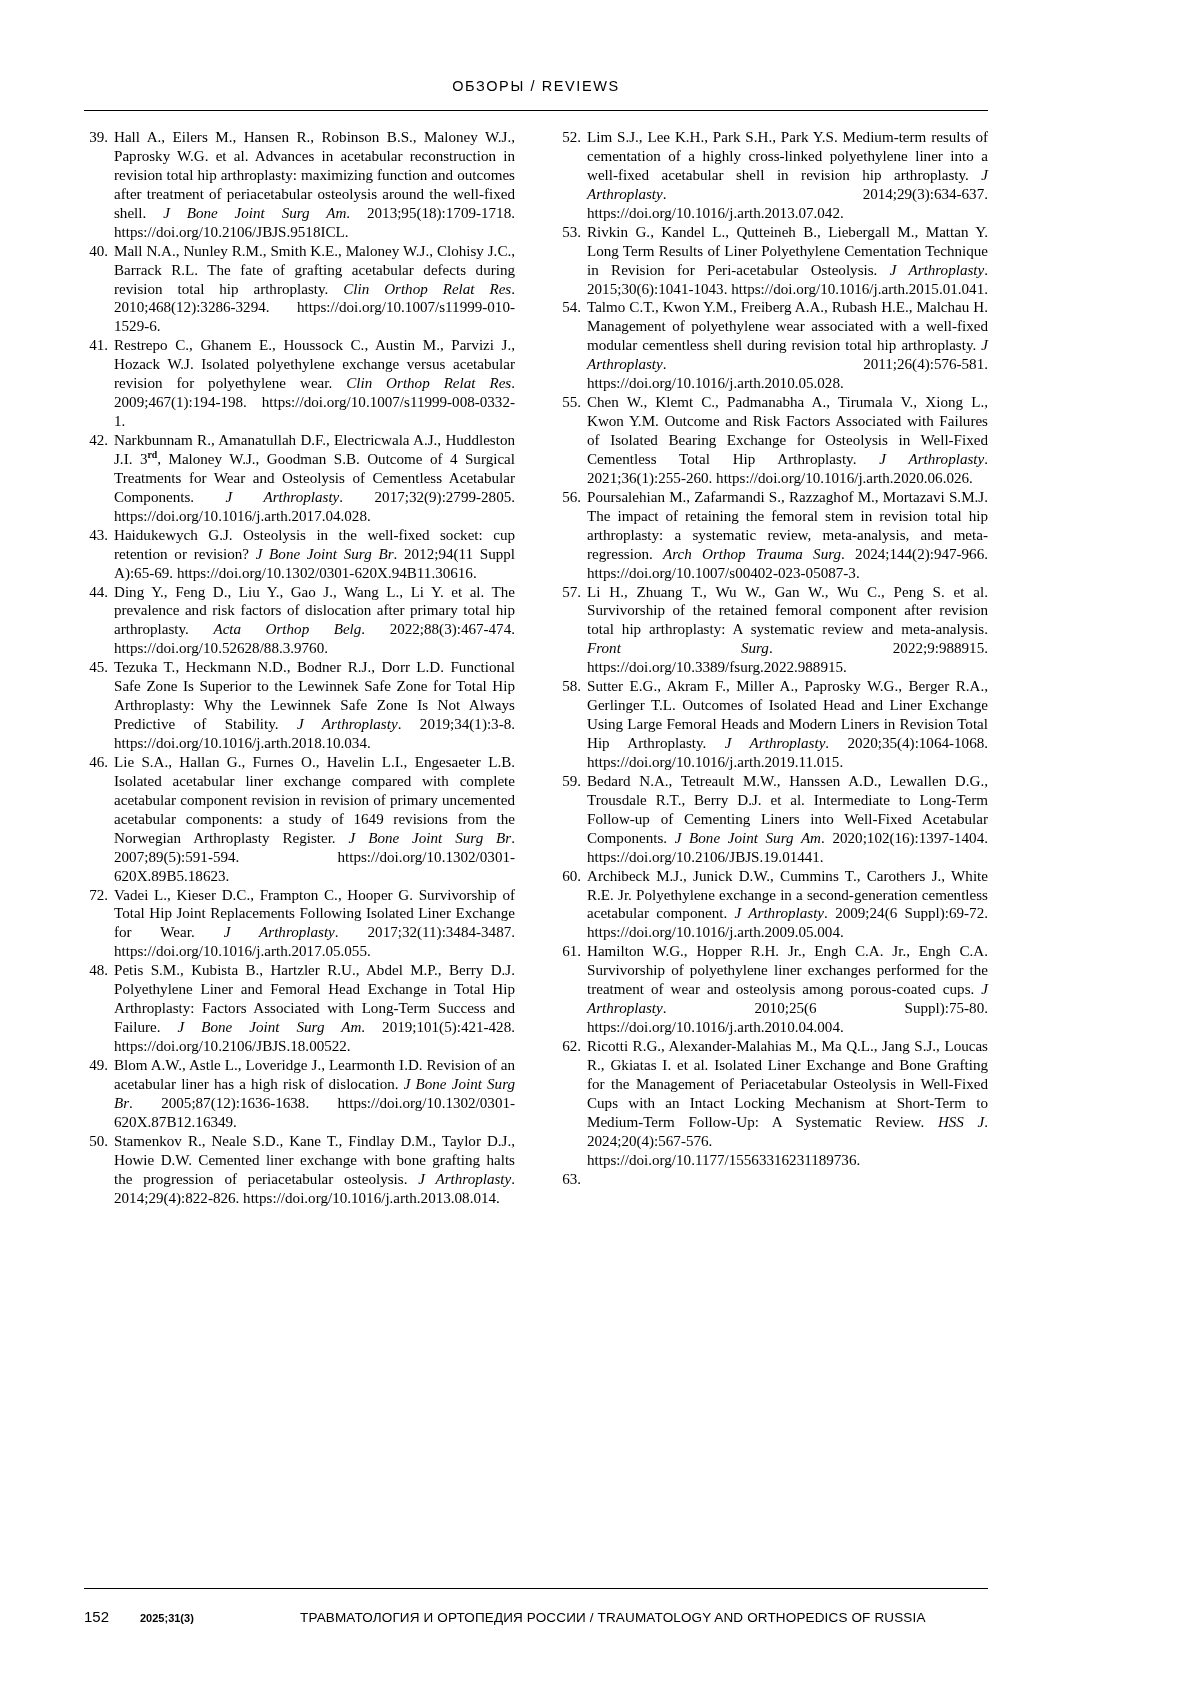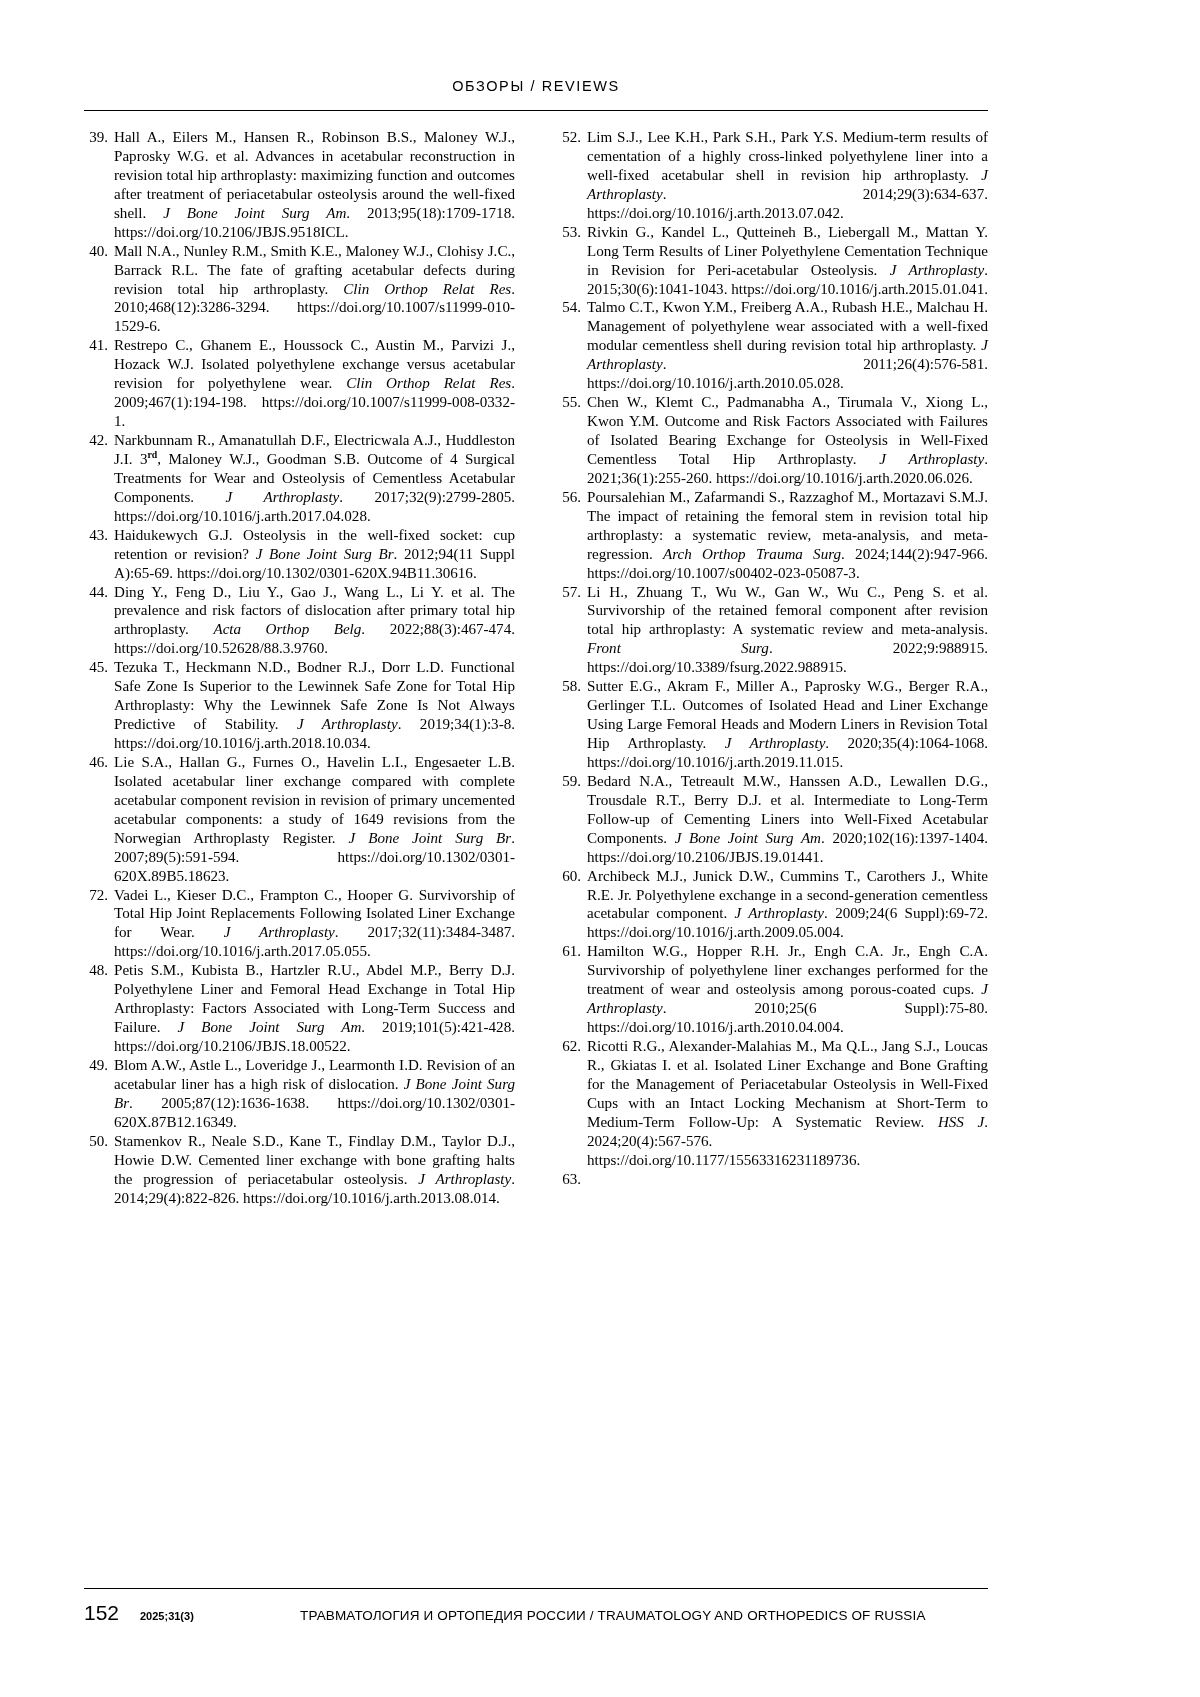--- a/index.html
+++ b/index.html
@@ -87,21 +87,21 @@
   .footer {
     position: absolute;
     bottom: 72px;
     left: 84px;
     right: 84px;
     display: flex;
     align-items: baseline;
     font-family: "Liberation Sans", sans-serif;
   }
   .footer .pagenum {
-    font-size: 21px;
+    font-size: 15px;
     width: 56px;
   }
   .footer .issue {
     font-size: 11px;
     font-weight: bold;
     width: 160px;
   }
   .footer .journal {
     flex: 1;
     font-size: 13.5px;

